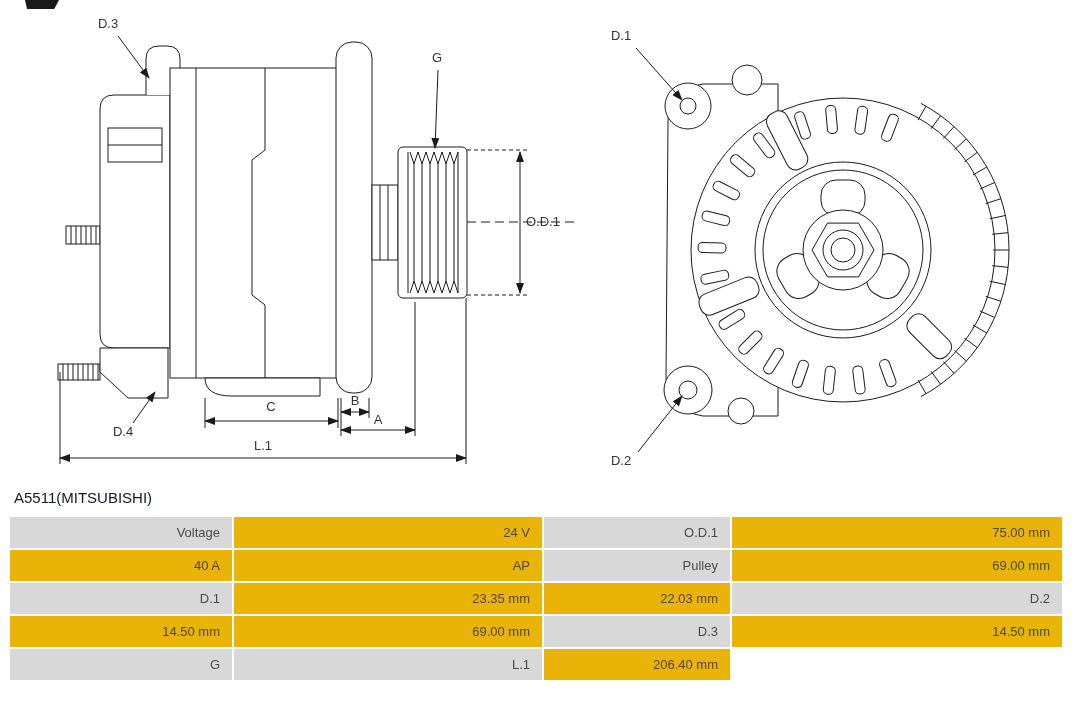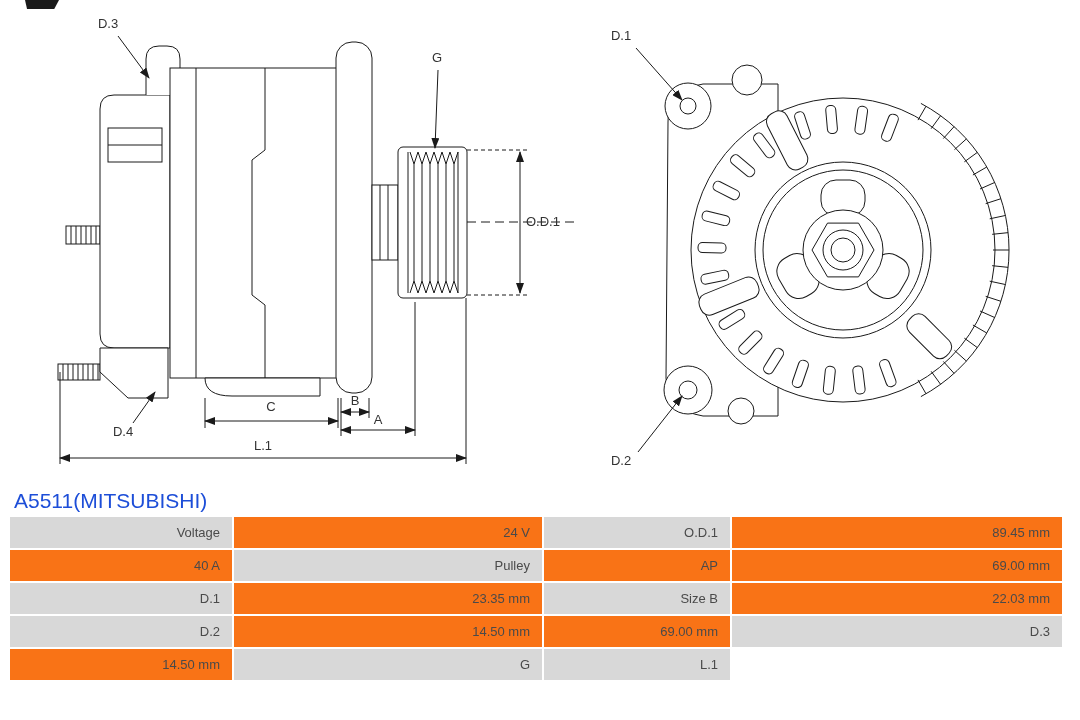--- a/index.html
+++ b/index.html
@@ -8,30 +8,30 @@
     background:#ffffff;font-family:"Liberation Sans",sans-serif;
   }
   .logo{position:absolute;left:25px;top:0;width:34px;height:9px;background:#1a1a1a;
         clip-path:polygon(0 0,100% 0,86% 100%,6% 100%);}
   .draw{position:absolute;left:0;top:0}
   .ln{stroke:#1a1a1a;stroke-width:1;fill:none}
   .wf{stroke:#1a1a1a;stroke-width:1;fill:#ffffff}
   .dash{stroke-dasharray:4 3}
   .cl{stroke-dasharray:9 5}
   .lbl{font-size:13px;fill:#333}
-  .title{position:absolute;left:14px;top:489px;font-size:21px;color:#1d4ed8}
+  .title{position:absolute;left:14px;top:489px;font-size:15px;color:#0f172a}
   .spec-table{
     position:absolute;left:10px;top:517px;width:1052px;
     display:grid;grid-template-columns:222px 308px 186px 330px;
     gap:2px;background:#ffffff;
   }
   .cell{height:31px;line-height:31px;font-size:13px;color:#4a4a4a;
         text-align:right;padding-right:12px;box-sizing:border-box;white-space:nowrap}
   .lab{background:#d8d8d8}
-  .val{background:#f97316}
+  .val{background:#eab308}
 </style>
 </head>
 <body>
 
 <div class="logo"></div>
 
 <svg class="draw" width="1080" height="480" viewBox="0 0 1080 480">
   <defs>
     <marker id="arr" markerWidth="11" markerHeight="8" refX="10" refY="4" orient="auto-start-reverse" markerUnits="userSpaceOnUse">
       <path d="M0,0 L11,4 L0,8 Z" fill="#1a1a1a"></path>
@@ -199,34 +199,34 @@
     </g>
   </g>
 </svg>
 
 <div class="title">A5511(MITSUBISHI)</div>
 
 <div class="spec-table">
   <div class="cell lab">Voltage</div>
   <div class="cell val">24 V</div>
   <div class="cell lab">O.D.1</div>
-  <div class="cell val">89.45 mm</div>
+  <div class="cell val">75.00 mm</div>
 
   <div class="cell val">40 A</div>
+  <div class="cell val">AP</div>
   <div class="cell lab">Pulley</div>
-  <div class="cell val">AP</div>
 
   <div class="cell val">69.00 mm</div>
   <div class="cell lab">D.1</div>
   <div class="cell val">23.35 mm</div>
 
-  <div class="cell lab">Size B</div>
   <div class="cell val">22.03 mm</div>
   <div class="cell lab">D.2</div>
   <div class="cell val">14.50 mm</div>
 
   <div class="cell val">69.00 mm</div>
   <div class="cell lab">D.3</div>
   <div class="cell val">14.50 mm</div>
 
   <div class="cell lab">G</div>
   <div class="cell lab">L.1</div>
+  <div class="cell val">206.40 mm</div>
 </div>
 
 </body></html>

